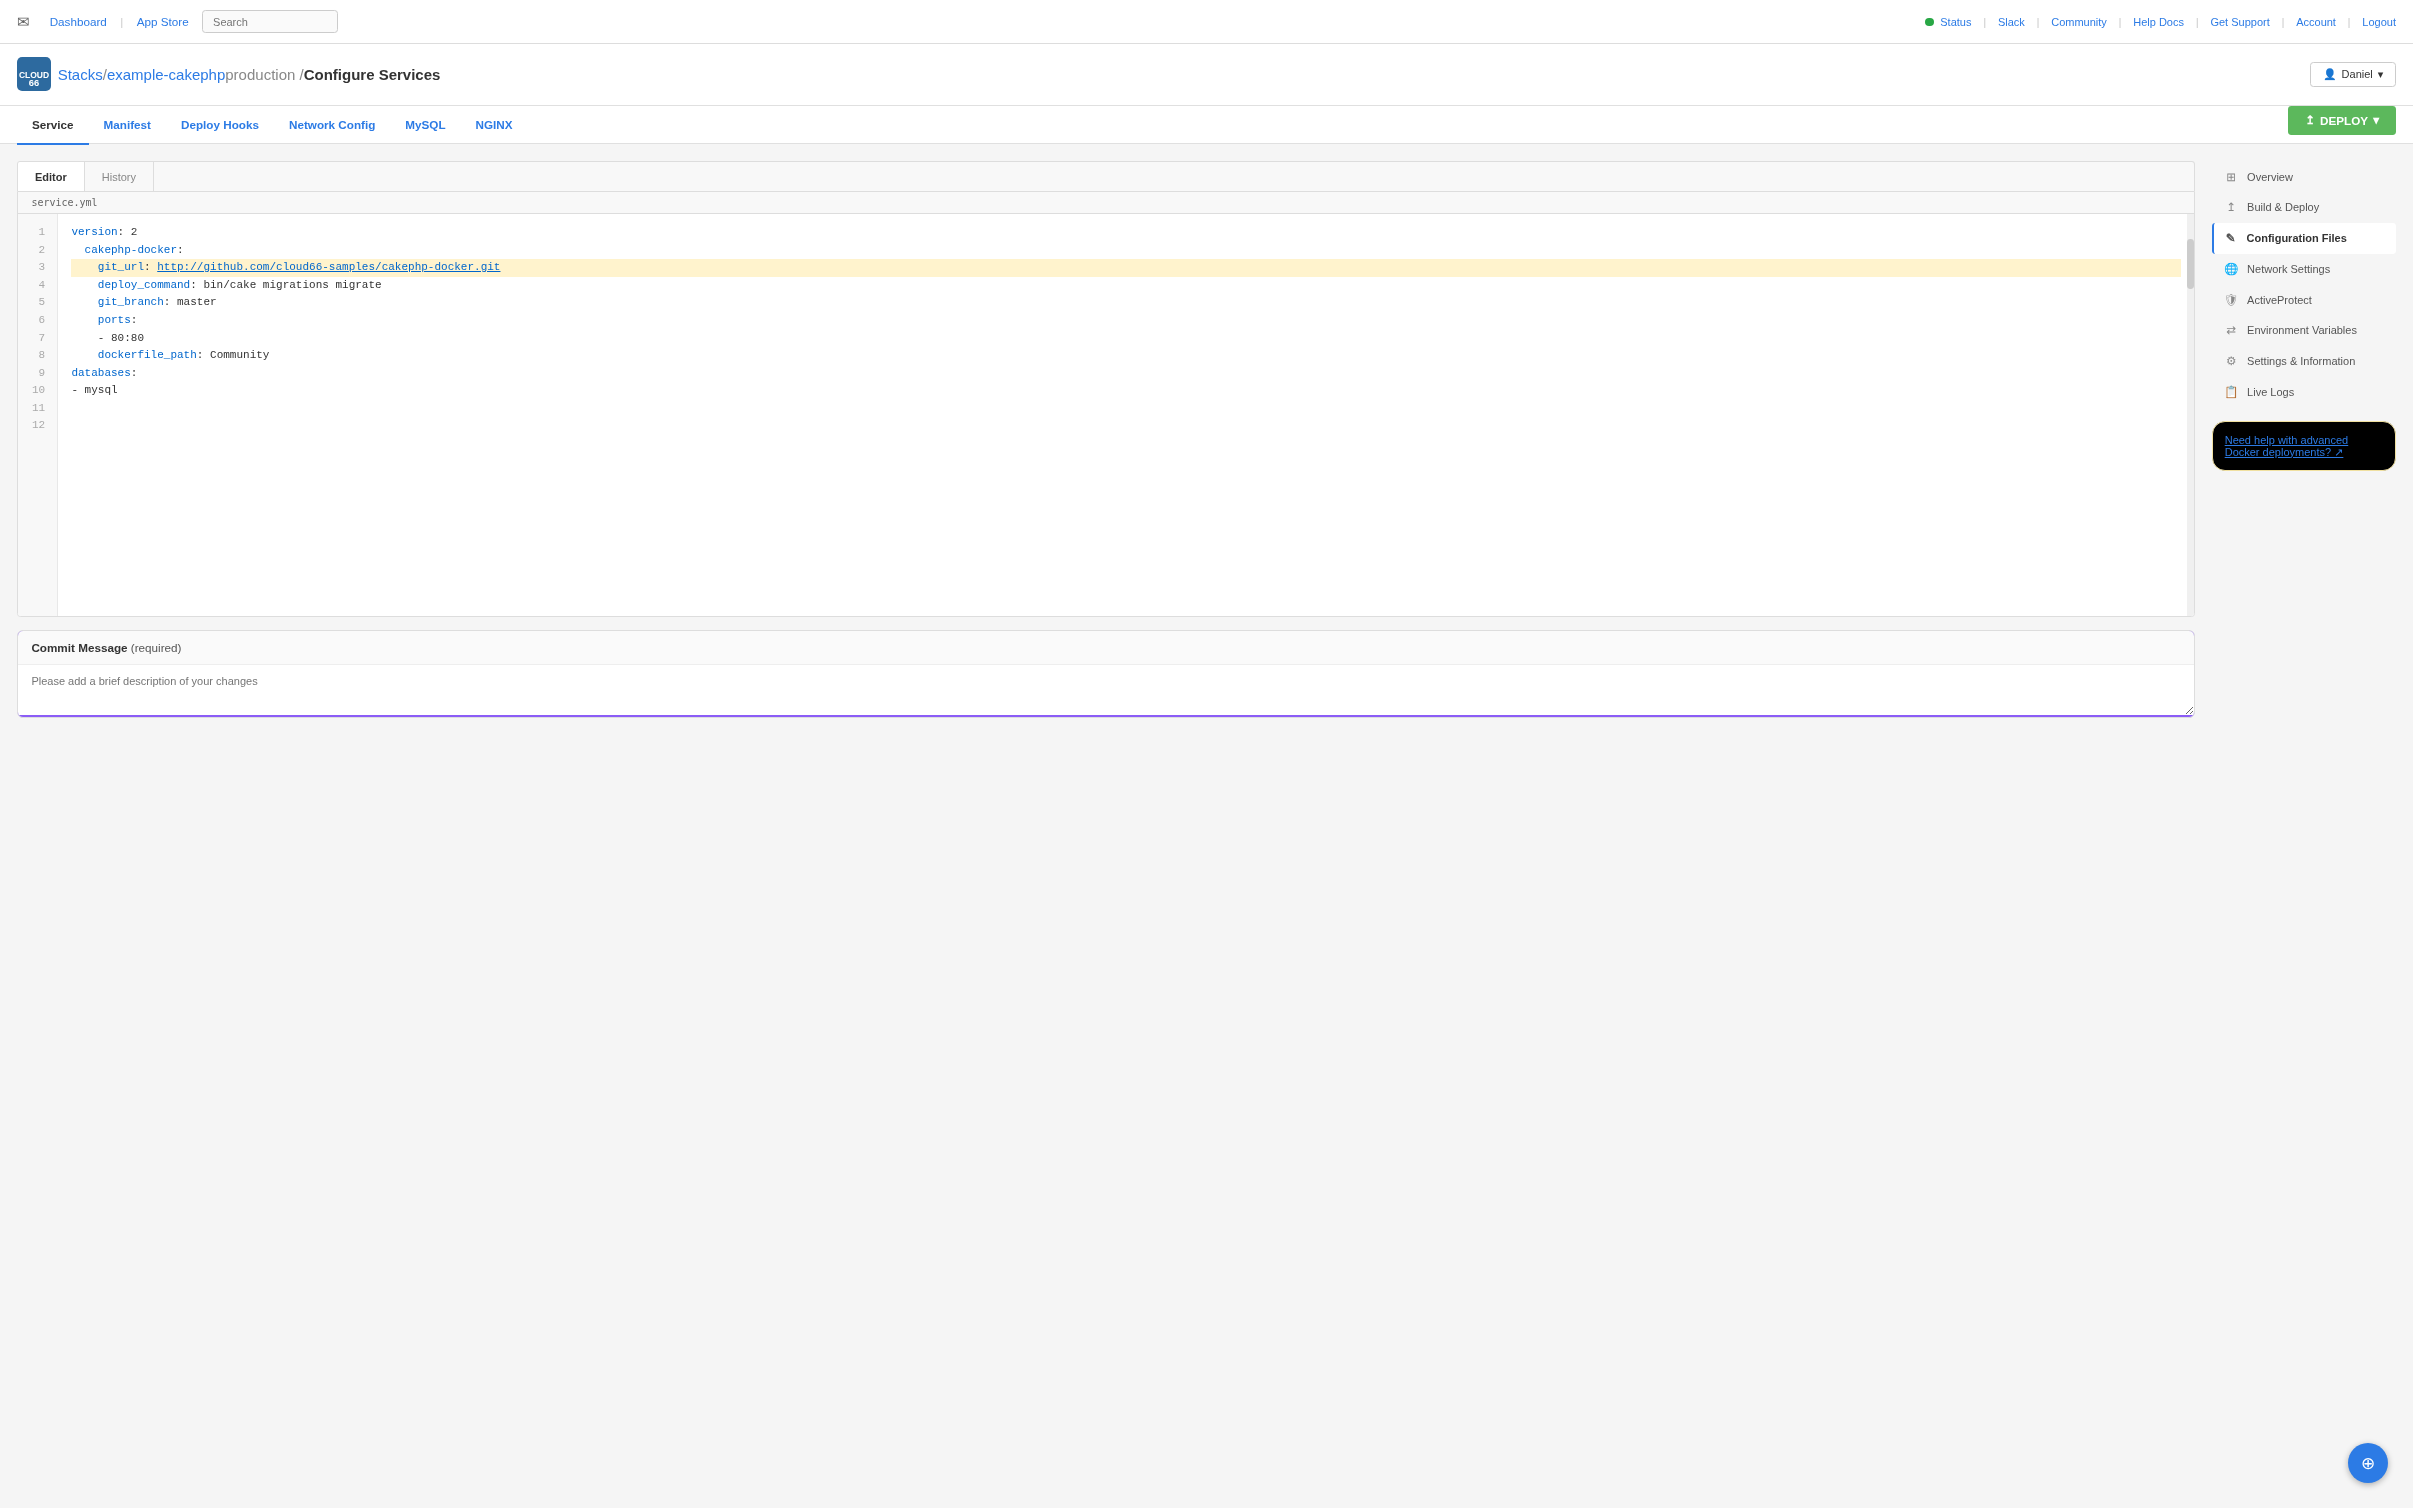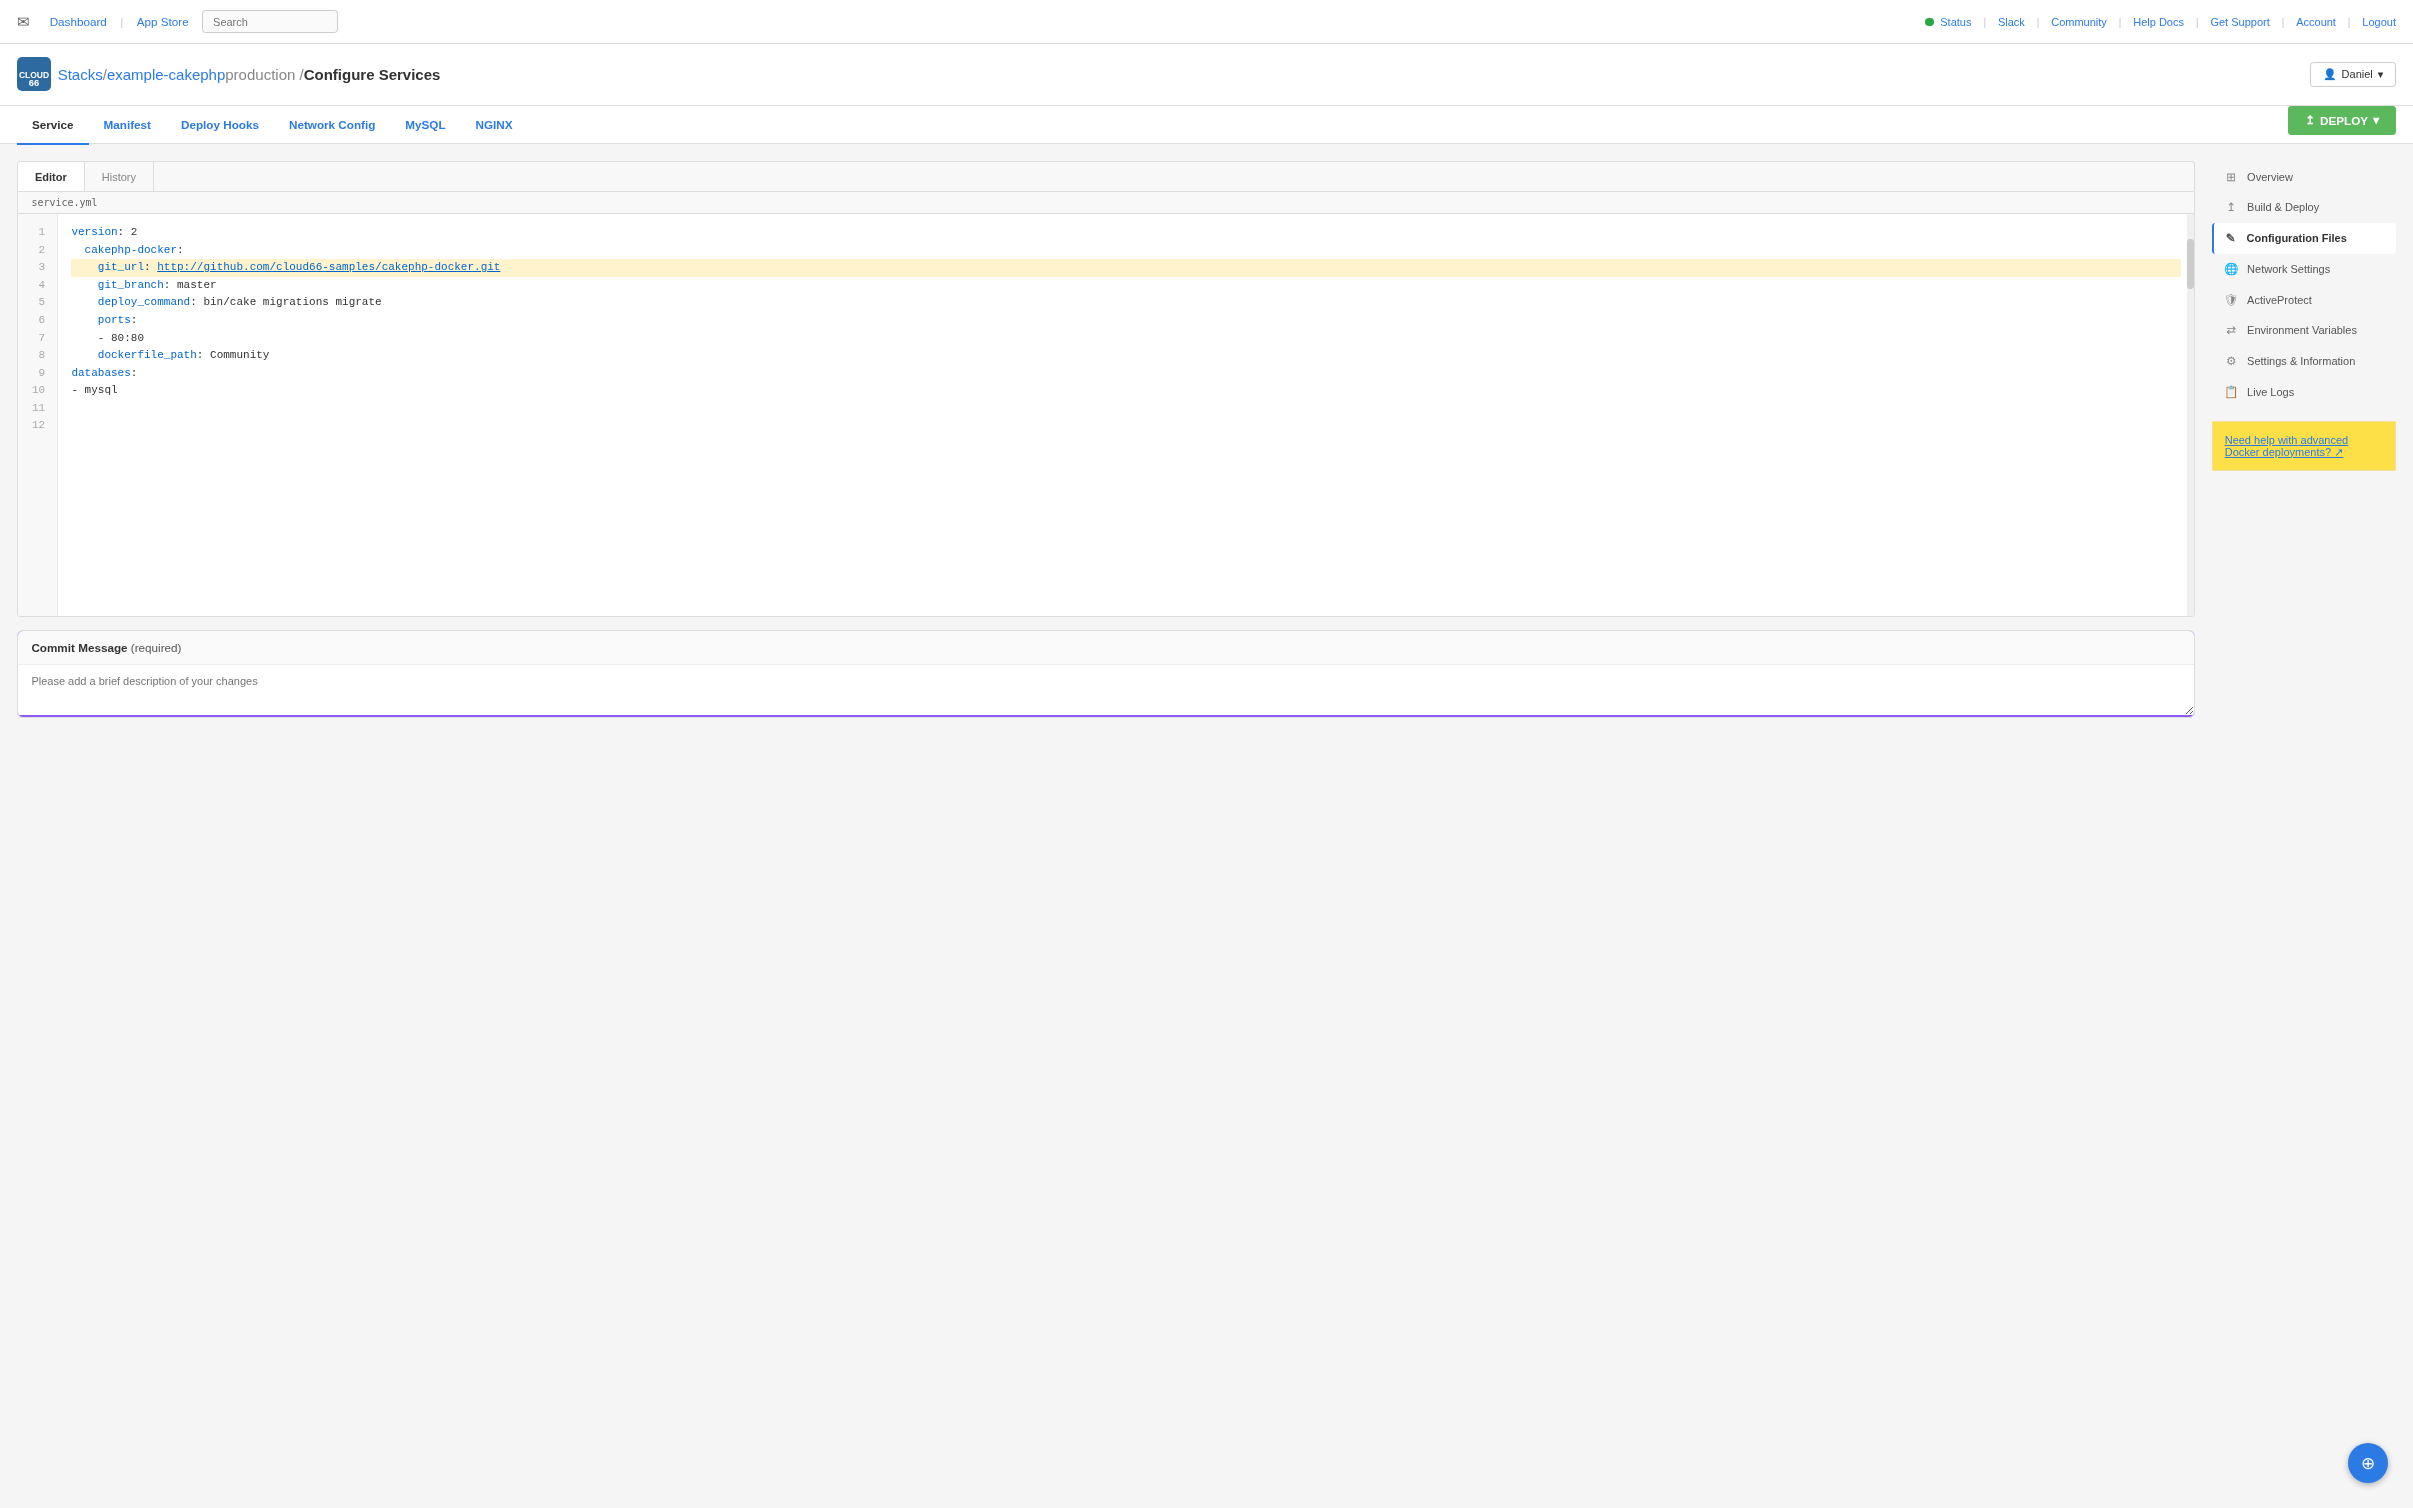--- a/index.html
+++ b/index.html
@@ -298,23 +298,23 @@
     .sidebar-icon {
       font-size: 11.7px;
       color: #888;
       width: 15px;
       text-align: center;
     }
     .sidebar-item.active .sidebar-icon { color: #555; }
 
     .help-box {
       margin-top: 13.4px;
-      background: #fde047;
+      background: #000000;
       border: 0.8px solid #f0e0a0;
-      border-radius: 1px;
+      border-radius: 13px;
       padding: 11.7px;
       font-size: 11px;
     }
     .help-box a {
       color: #2c7be5;
       text-decoration: underline;
     }
 
     
     .help-float-btn {
@@ -425,22 +425,22 @@
             <div>8</div>
             <div>9</div>
             <div>10</div>
           <div>11</div>
             <div>12</div>
         </div>
         <div class="code-content">
           <div class="code-line"><span class="c-key">version</span><span class="c-val">: 2</span></div>
           <div class="code-line"><span class="c-val">  </span><span class="c-key">cakephp-docker</span><span class="c-val">:</span></div>
           <div class="code-line highlighted"><span class="c-val">    </span><span class="c-key">git_url</span><span class="c-val">: </span><span class="c-url">http://github.com/cloud66-samples/cakephp-docker.git</span></div>
+          <div class="code-line"><span class="c-val">    </span><span class="c-key">deploy_command</span><span class="c-val">: bin/cake migrations migrate</span></div>
           <div class="code-line"><span class="c-val">    </span><span class="c-key">git_branch</span><span class="c-val">: master</span></div>
-          <div class="code-line"><span class="c-val">    </span><span class="c-key">deploy_command</span><span class="c-val">: bin/cake migrations migrate</span></div>
           <div class="code-line"><span class="c-val">    </span><span class="c-key">ports</span><span class="c-val">:</span></div>
           <div class="code-line"><span class="c-val">    - 80:80</span></div>
           <div class="code-line"><span class="c-val">    </span><span class="c-key">dockerfile_path</span><span class="c-val">: Community</span></div>
           <div class="code-line"><span class="c-key">databases</span><span class="c-val">:</span></div>
           <div class="code-line"><span class="c-val">- mysql</span></div>
           <div class="code-line"></div>
           <div class="editor-scrollbar">
             <div class="editor-scrollbar-thumb"></div>
           </div>
         </div>

